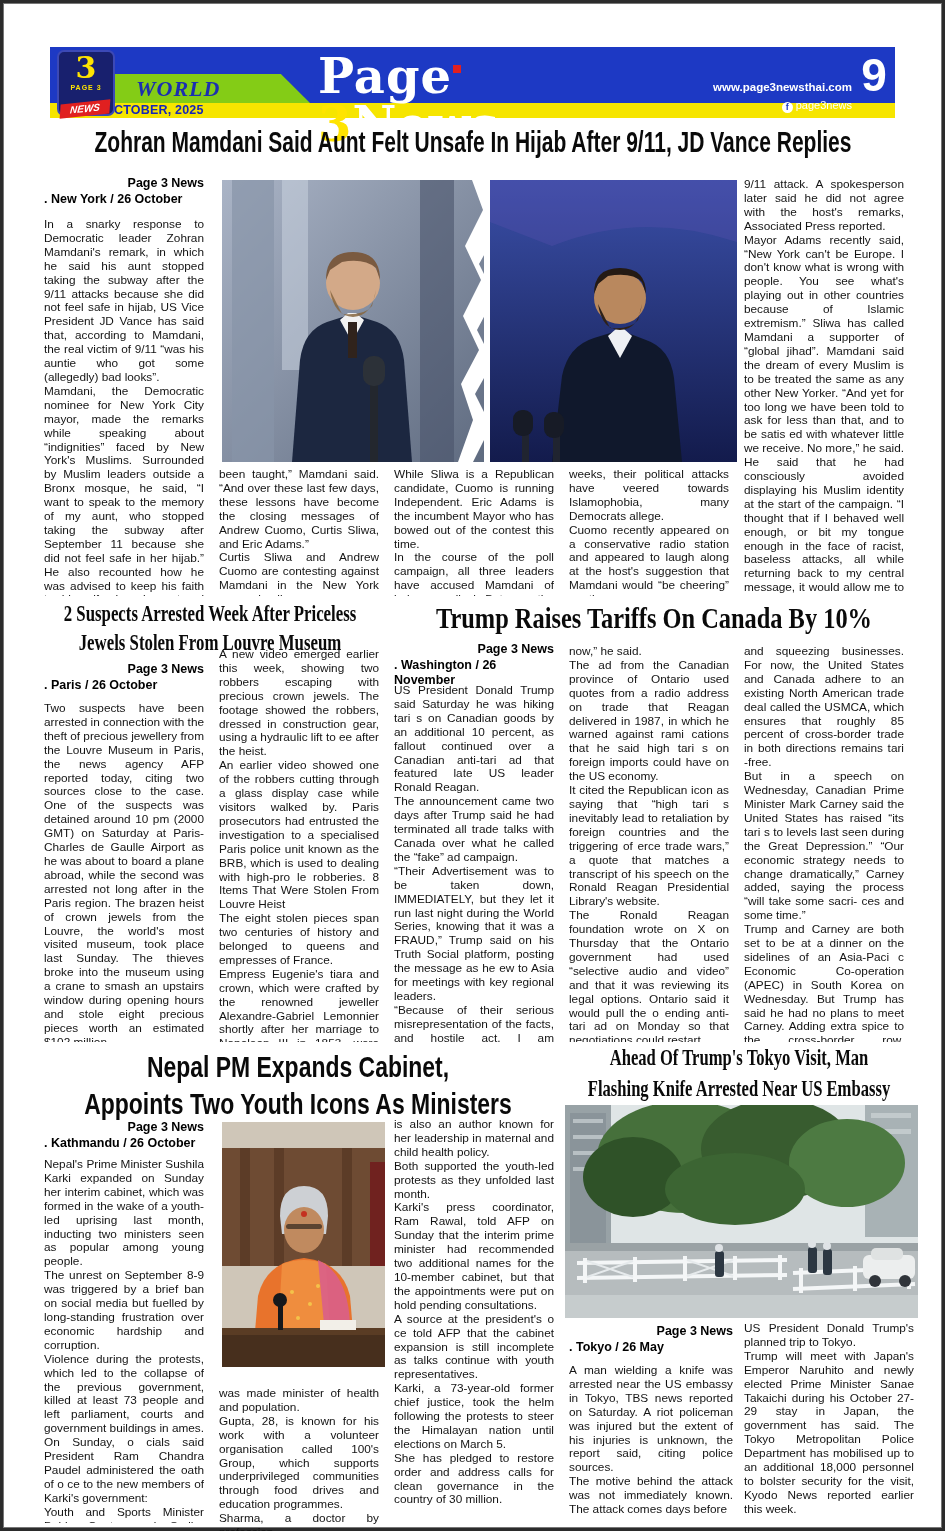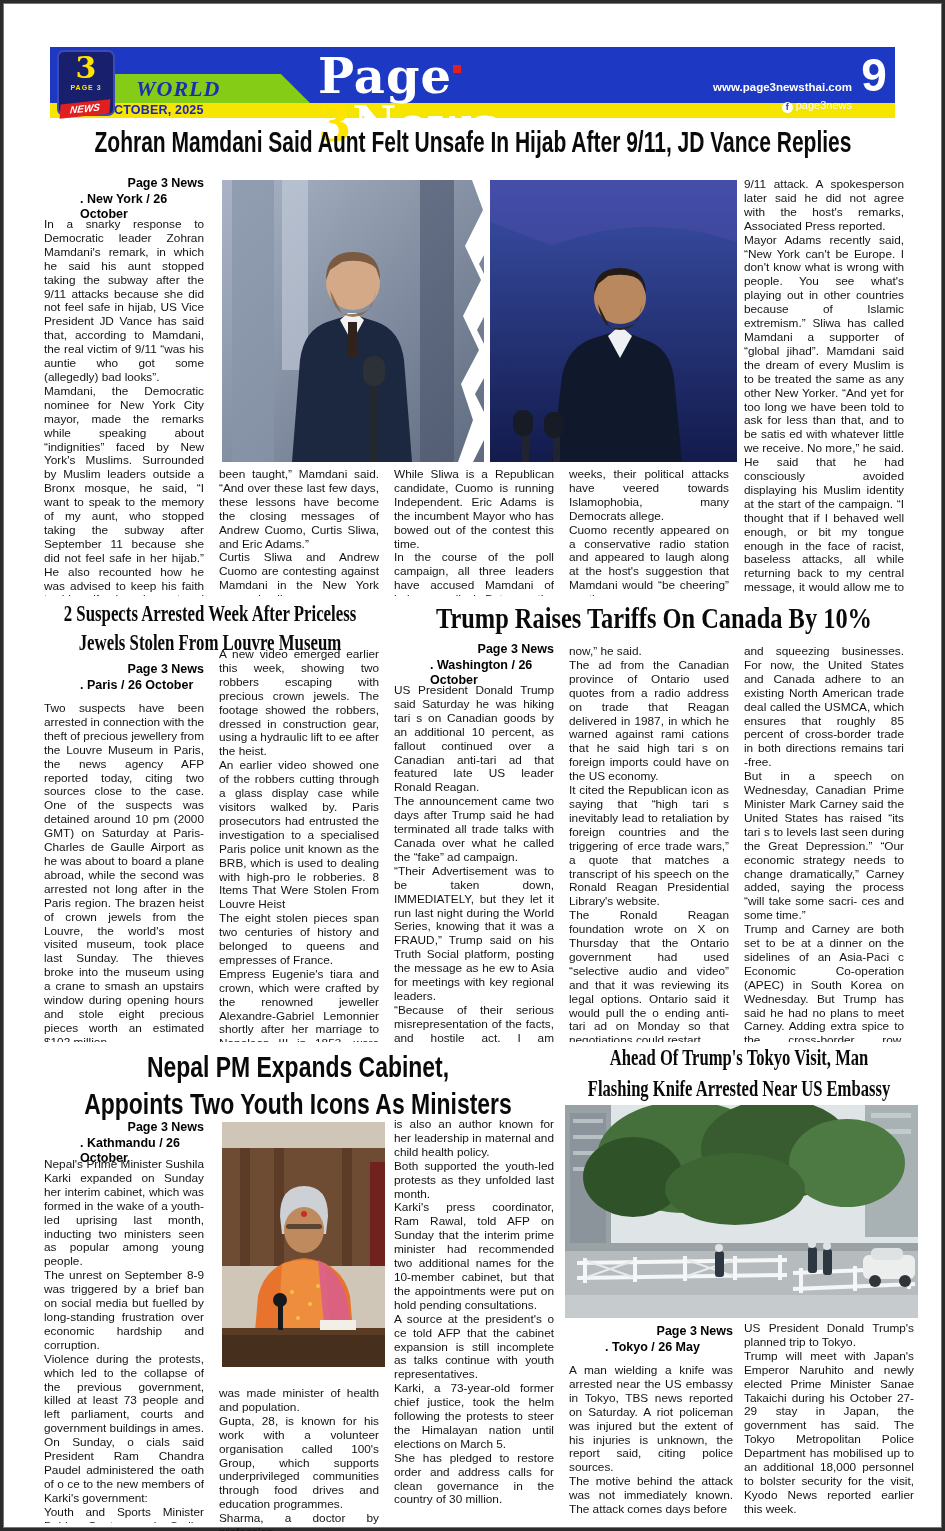--- a/index.html
+++ b/index.html
@@ -35,21 +35,21 @@
              font-family:"Liberation Serif",serif;font-weight:bold;font-size:24px;line-height:29px;}
   .sq-tariffs{width:650px;margin-left:-61px;transform:scaleX(0.813);white-space:nowrap;
               font-family:"Liberation Serif",serif;font-weight:bold;font-size:30px;line-height:36px;}
   .sq-nepal{width:700px;margin-left:-82px;transform:scaleX(0.765);white-space:pre-line;
             font-family:"Liberation Sans",sans-serif;font-weight:bold;font-size:30px;line-height:37px;}
   .sq-tokyo{width:502px;margin-left:-70px;transform:scaleX(0.722);white-space:pre-line;
             font-family:"Liberation Serif",serif;font-weight:bold;font-size:23px;line-height:31px;}
   
   .byline{font-weight:bold;font-size:12.5px;line-height:15.5px;color:#000;}
   .byline .src{display:block;text-align:right;}
-  .byline .place{display:block;text-align:left;margin-left:36px;}
+  .byline .place{display:block;text-align:left;}
   .body-text{font-size:11.8px;line-height:13.9px;text-align:justify;white-space:pre-line;color:#131313;overflow:hidden;}
   .photo{display:block;}
 </style>
 </head>
 <body>
 
 <div class="page">
 
   <div class="abs mh-bar" style="left:50px;top:47px;width:845px;height:56px;"></div>
   <div class="abs mh-strip" style="left:50px;top:103px;width:845px;height:15px;">
@@ -146,21 +146,21 @@
   <div class="abs body-text" style="left:219px;top:648px;width:160px;height:394px;">A new video emerged earlier this week, showing two robbers escaping with precious crown jewels. The footage showed the robbers, dressed in construction gear, using a hydraulic lift to ee after the heist.
 An earlier video showed one of the robbers cutting through a glass display case while visitors walked by. Paris prosecutors had entrusted the investigation to a specialised Paris police unit known as the BRB, which is used to dealing with high-pro le robberies. 8 Items That Were Stolen From Louvre Heist
 The eight stolen pieces span two centuries of history and belonged to queens and empresses of France.
 Empress Eugenie's tiara and crown, which were crafted by the renowned jeweller Alexandre-Gabriel Lemonnier shortly after her marriage to Napoleon III in 1853, were stolen, but the crown was abandoned by the thieves as they ed.</div>
 
   <div class="abs" style="left:390px;top:600px;width:528px;">
     <span class="sq sq-tariffs">Trump Raises Tariffs On Canada By 10%</span>
   </div>
   <div class="abs byline" style="left:394px;top:642px;width:160px;">
     <span class="src">Page 3 News</span>
-    <span class="place">. Washington / 26 October</span>
+    <span class="place">. Washington / 26 November</span>
   </div>
   <div class="abs body-text" style="left:394px;top:684px;width:160px;height:358px;">US President Donald Trump said Saturday he was hiking tari s on Canadian goods by an additional 10 percent, as fallout continued over a Canadian anti-tari ad that featured late US leader Ronald Reagan.
 The announcement came two days after Trump said he had terminated all trade talks with Canada over what he called the “fake” ad campaign.
 “Their Advertisement was to be taken down, IMMEDIATELY, but they let it run last night during the World Series, knowing that it was a FRAUD,” Trump said on his Truth Social platform, posting the message as he ew to Asia for meetings with key regional leaders.
 “Because of their serious misrepresentation of the facts, and hostile act, I am increasing the Tari on Canada by 10 over and above what they are paying</div>
   <div class="abs body-text" style="left:569px;top:645px;width:160px;height:397px;">now,” he said.
 The ad from the Canadian province of Ontario used quotes from a radio address on trade that Reagan delivered in 1987, in which he warned against rami cations that he said high tari s on foreign imports could have on the US economy.
 It cited the Republican icon as saying that “high tari s inevitably lead to retaliation by foreign countries and the triggering of erce trade wars,” a quote that matches a transcript of his speech on the Ronald Reagan Presidential Library's website.
 The Ronald Reagan foundation wrote on X on Thursday that the Ontario government had used “selective audio and video” and that it was reviewing its legal options. Ontario said it would pull the o ending anti-tari ad on Monday so that negotiations could restart.
 Trump's global sectoral tari s -- particularly on steel, aluminum, and autos -- have hit Canada hard, forcing job losses</div>

